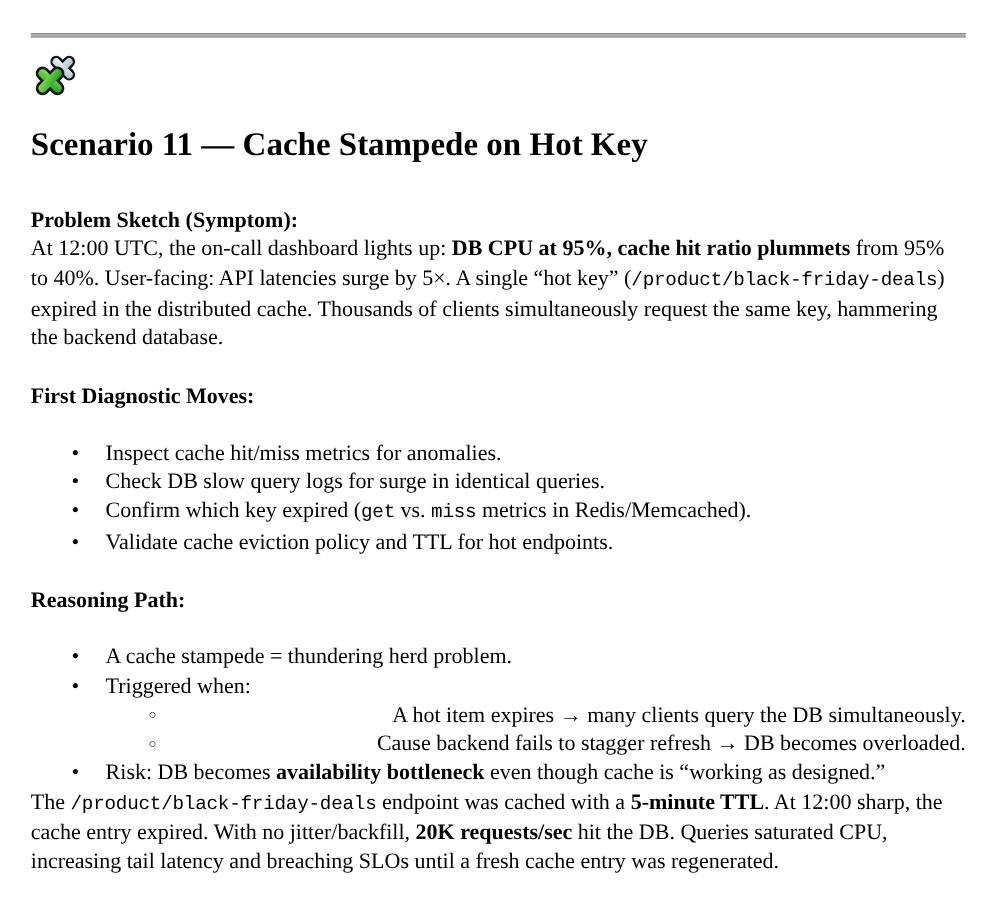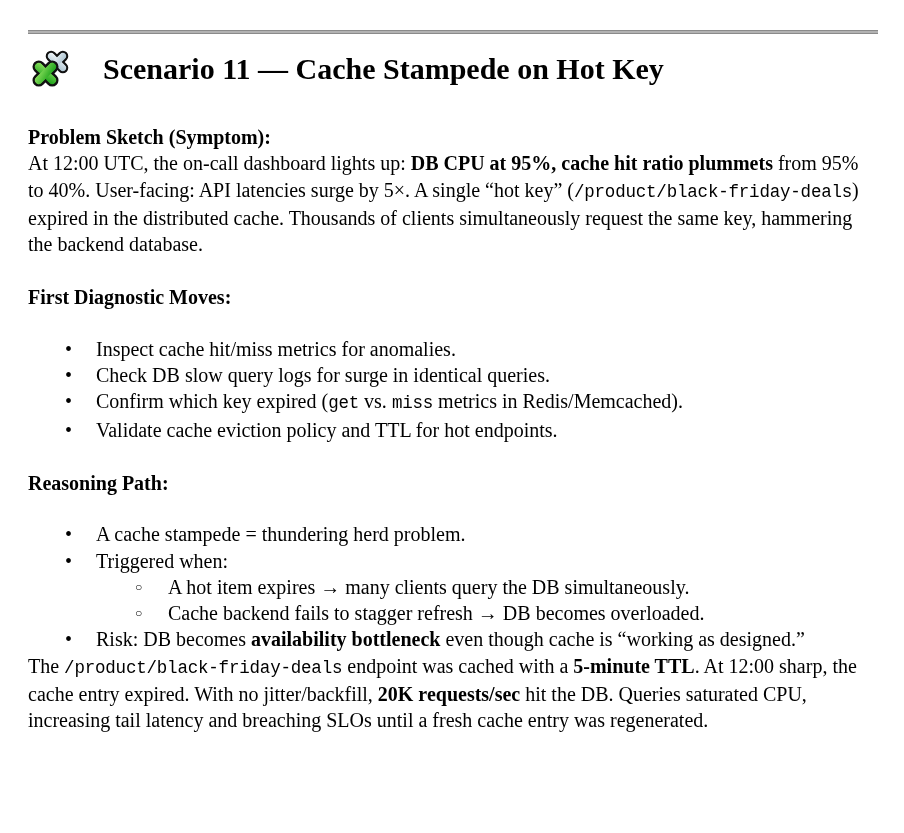--- a/index.html
+++ b/index.html
@@ -17,22 +17,23 @@
   }
   .rule {
     height: 4px;
     background: #b2b2b2;
     border-top: 1px solid #8a8a8a;
     border-bottom: 1px solid #8a8a8a;
   }
   .title-row {
     display: flex;
     align-items: flex-start;
-    gap: 31px;
+    gap: 19px;
     margin-top: 13px;
+    flex-direction: column;
   }
   .title-row .icon { width: 44px; height: 44px; flex: 0 0 auto; }
   .title-row .icon svg { display: block; }
   h1.doc-title {
     margin: 0;
     font-size: 30px;
     line-height: 44px;
     font-weight: bold;
     white-space: nowrap;
   }
@@ -49,21 +50,21 @@
     margin: 25px 0 0 0;
     padding: 0;
   }
   li.li { position: relative; padding-left: 68px; }
   li.li::before {
     content: "\2022";
     position: absolute;
     left: 37px;
     top: 0;
   }
-  li.li.sub { padding-left: 140px; }
+  li.li.sub { padding-left: 140px; text-align: right; }
   li.li.sub::before {
     content: "\25CB";
     left: 107px;
     top: 0;
     font-size: 12px;
   }
   .b { font-weight: bold; margin-top: 45px; }
   .code {
     font-family: "Liberation Mono", "DejaVu Sans Mono", monospace;
     font-size: 17.5px;
@@ -125,20 +126,20 @@
       <li class="li"><span>Validate cache eviction policy and TTL for hot endpoints.</span></li>
     </ul>
 </div>
 
 <div>
   <h2 class="sec">Reasoning Path:</h2>
   <ul class="blist">
       <li class="li"><span>A cache stampede = thundering herd problem.</span></li>
       <li class="li"><span>Triggered when:</span></li>
       <li class="li sub"><span>A hot item expires → many clients query the DB simultaneously.</span></li>
-      <li class="li sub"><span>Cache backend fails to stagger refresh → DB becomes overloaded.</span></li>
+      <li class="li sub"><span>Cause backend fails to stagger refresh → DB becomes overloaded.</span></li>
       <li class="li"><span>Risk: DB becomes </span><span class="b">availability bottleneck</span><span> even though cache is “working as designed.”</span></li>
     </ul>
 </div>
 
 <div>
   <p class="para"><span>The </span><span class="code">/product/black-friday-deals</span><span> endpoint was cached with a </span><span class="b">5-minute TTL</span><span>. At 12:00 sharp, the cache entry expired. With no jitter/backfill, </span><span class="b">20K requests/sec</span><span> hit the DB. Queries saturated CPU, increasing tail latency and breaching SLOs until a fresh cache entry was regenerated.</span></p>
 </div>
 
 </body></html>

